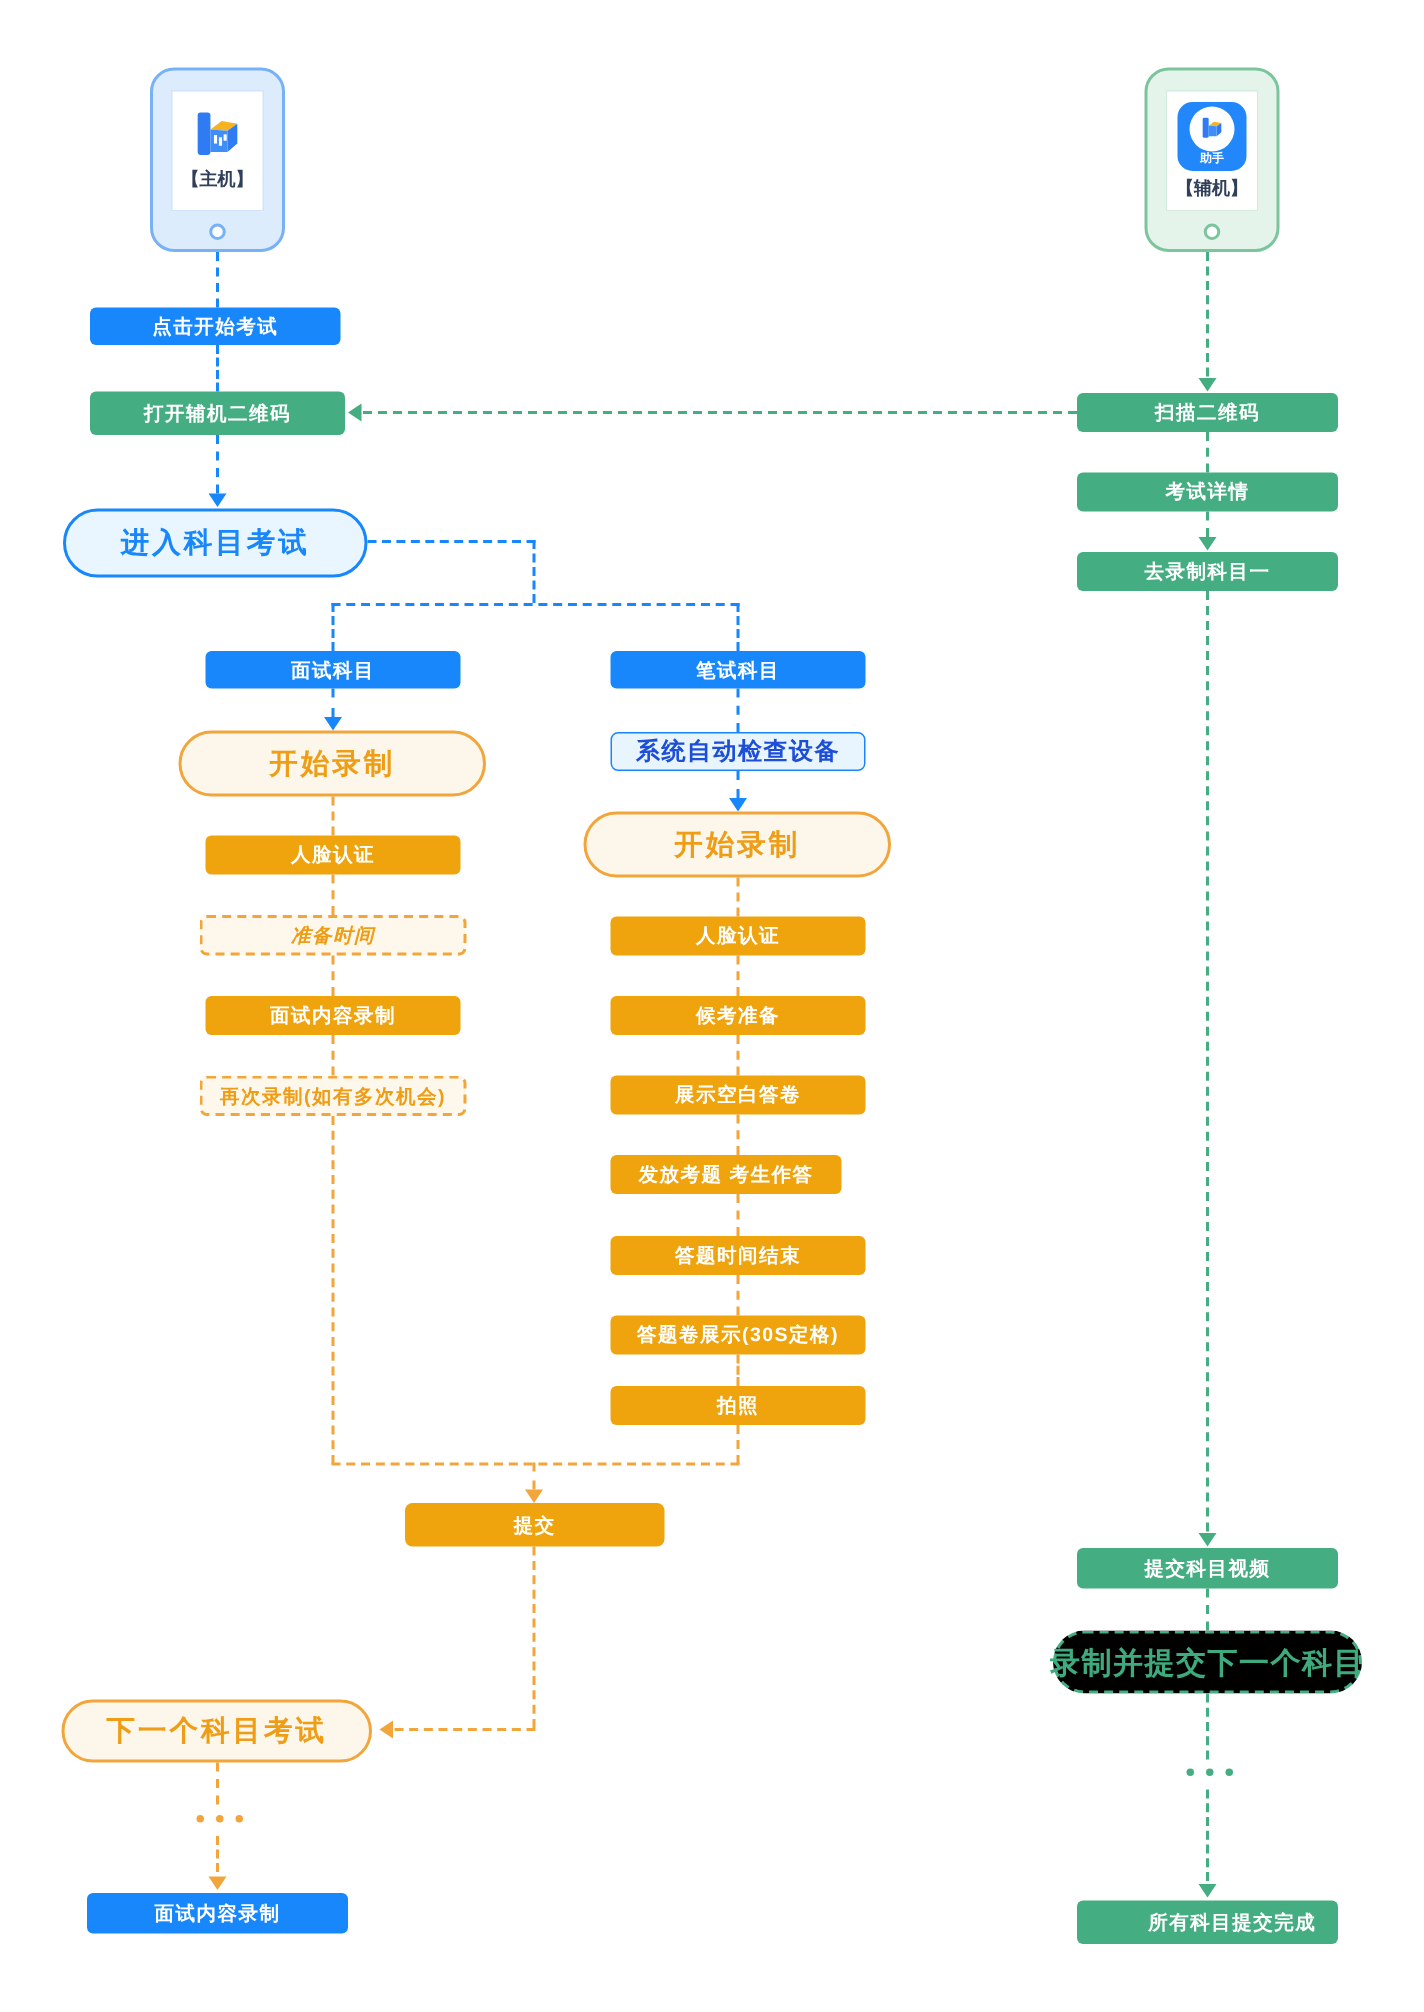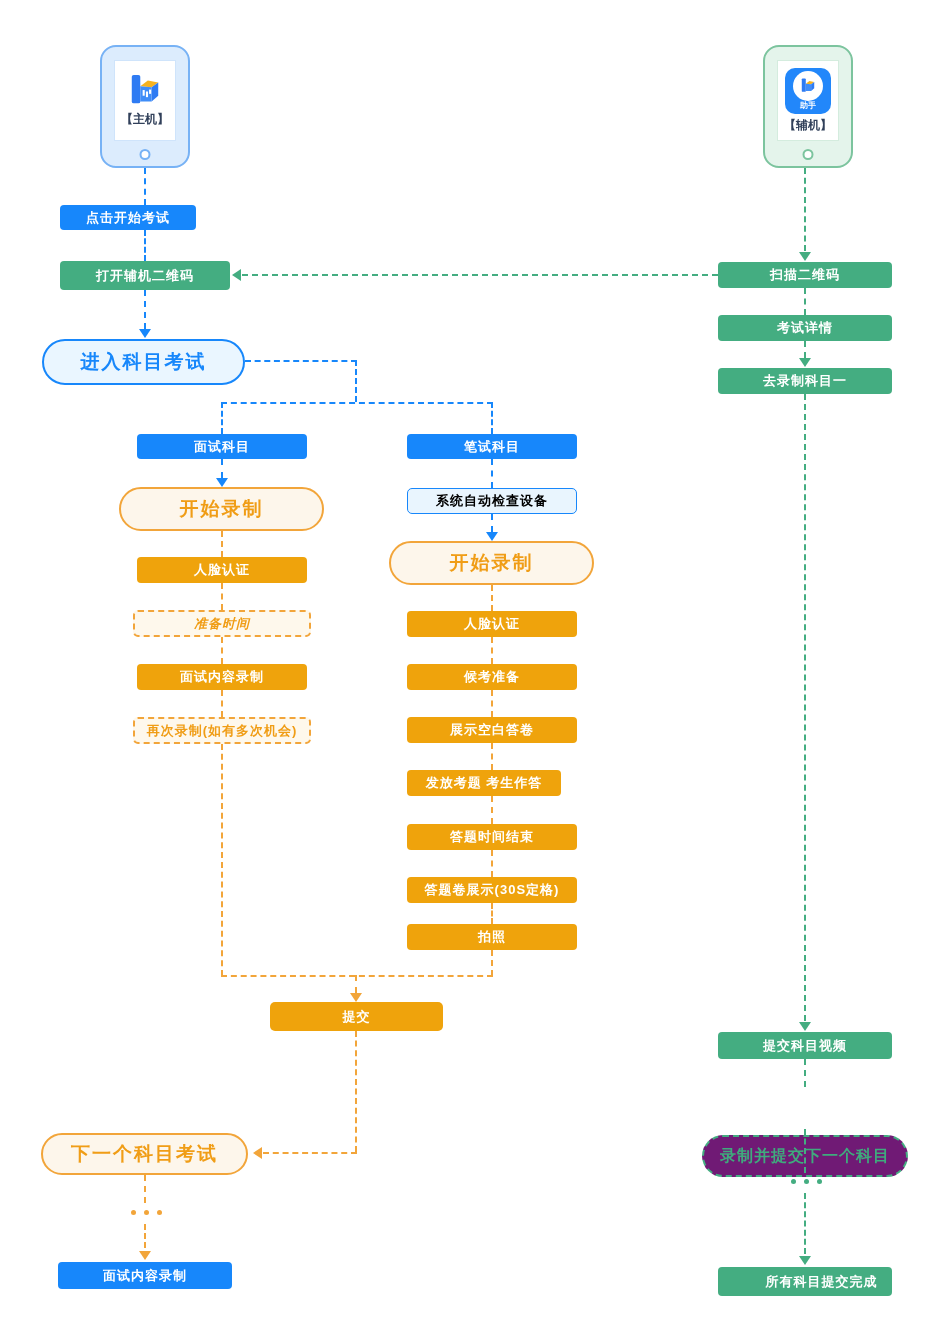--- a/index.html
+++ b/index.html
@@ -8,23 +8,23 @@
 
   
   .node{position:absolute;display:flex;align-items:center;justify-content:center;
         box-sizing:border-box;font-weight:bold;text-align:center;white-space:nowrap;}
   .btn-sm{font-size:13px;color:#fff;border-radius:4px;letter-spacing:1px;}
   .bg-blue{background:#1787fb;}
   .bg-green{background:#44ad81;}
   .bg-orange{background:#efa30c;}
   .pill-blue{border:2px solid #1787fb;background:#eaf6ff;color:#1787fb;border-radius:23px;font-size:19px;letter-spacing:2px;}
   .pill-orange{border:2px solid #f2a53a;background:#fdf6eb;color:#f09d16;border-radius:22px;font-size:19px;letter-spacing:2px;}
-  .box-lightblue{border:1.5px solid #1787fb;background:#e9f5fe;color:#000000;border-radius:5px;font-size:13px;letter-spacing:1px;}
+  .box-lightblue{border:1.5px solid #1787fb;background:#e9f5fe;color:#1d4ed8;border-radius:5px;font-size:16px;letter-spacing:1px;}
   .dash-orange{border:2px dashed #f2a53a;background:#fef8ec;color:#f09d16;border-radius:5px;font-size:13px;letter-spacing:1px;}
-  .dash-pill-green{border:2px dashed #44ad81;background:#701a75;color:#3faa7d;border-radius:21px;font-size:16px;letter-spacing:1px;margin-top:48px;}
+  .dash-pill-green{border:2px dashed #44ad81;background:#000000;color:#3faa7d;border-radius:21px;font-size:20px;letter-spacing:1px;}
 
   
   .vl{position:absolute;width:0;border-left:2px dashed;}
   .hl{position:absolute;height:0;border-top:2px dashed;}
   .c-blue{border-color:#1787fb;}
   .c-green{border-color:#44ad81;}
   .c-orange{border-color:#f2a53a;}
   .ar{position:absolute;width:0;height:0;}
   .ar-d-blue{border-left:6px solid transparent;border-right:6px solid transparent;border-top:9px solid #1787fb;}
   .ar-d-green{border-left:6px solid transparent;border-right:6px solid transparent;border-top:9px solid #44ad81;}
@@ -86,21 +86,21 @@
             <polygon points="15,13 27,14 27,29 15,29" fill="#3f8df8"></polygon>
           </svg>
         </div>
         <div class="app-badge">助手</div>
       </div>
       <div class="phone-label">【辅机】</div>
     </div>
     <div class="home"></div>
   </div>
 
-  <div class="node btn-sm bg-blue" style="left:60px;top:205px;width:136px;height:25px;">点击开始考试</div>
+  <div class="node btn-sm bg-blue" style="left:60px;top:205px;width:167px;height:25px;">点击开始考试</div>
   <div class="node btn-sm bg-green" style="left:60px;top:261px;width:170px;height:29px;">打开辅机二维码</div>
   <div class="node pill-blue" style="left:42px;top:339px;width:203px;height:46px;">进入科目考试</div>
 
   <div class="node btn-sm bg-blue" style="left:137px;top:434px;width:170px;height:25px;">面试科目</div>
   <div class="node btn-sm bg-blue" style="left:407px;top:434px;width:170px;height:25px;">笔试科目</div>
 
   <div class="node pill-orange" style="left:119px;top:487px;width:205px;height:44px;">开始录制</div>
   <div class="node btn-sm bg-orange" style="left:137px;top:557px;width:170px;height:26px;">人脸认证</div>
   <div class="node dash-orange" style="left:133px;top:610px;width:178px;height:27px;font-style:italic;">准备时间</div>
   <div class="node btn-sm bg-orange" style="left:137px;top:664px;width:170px;height:26px;">面试内容录制</div>

